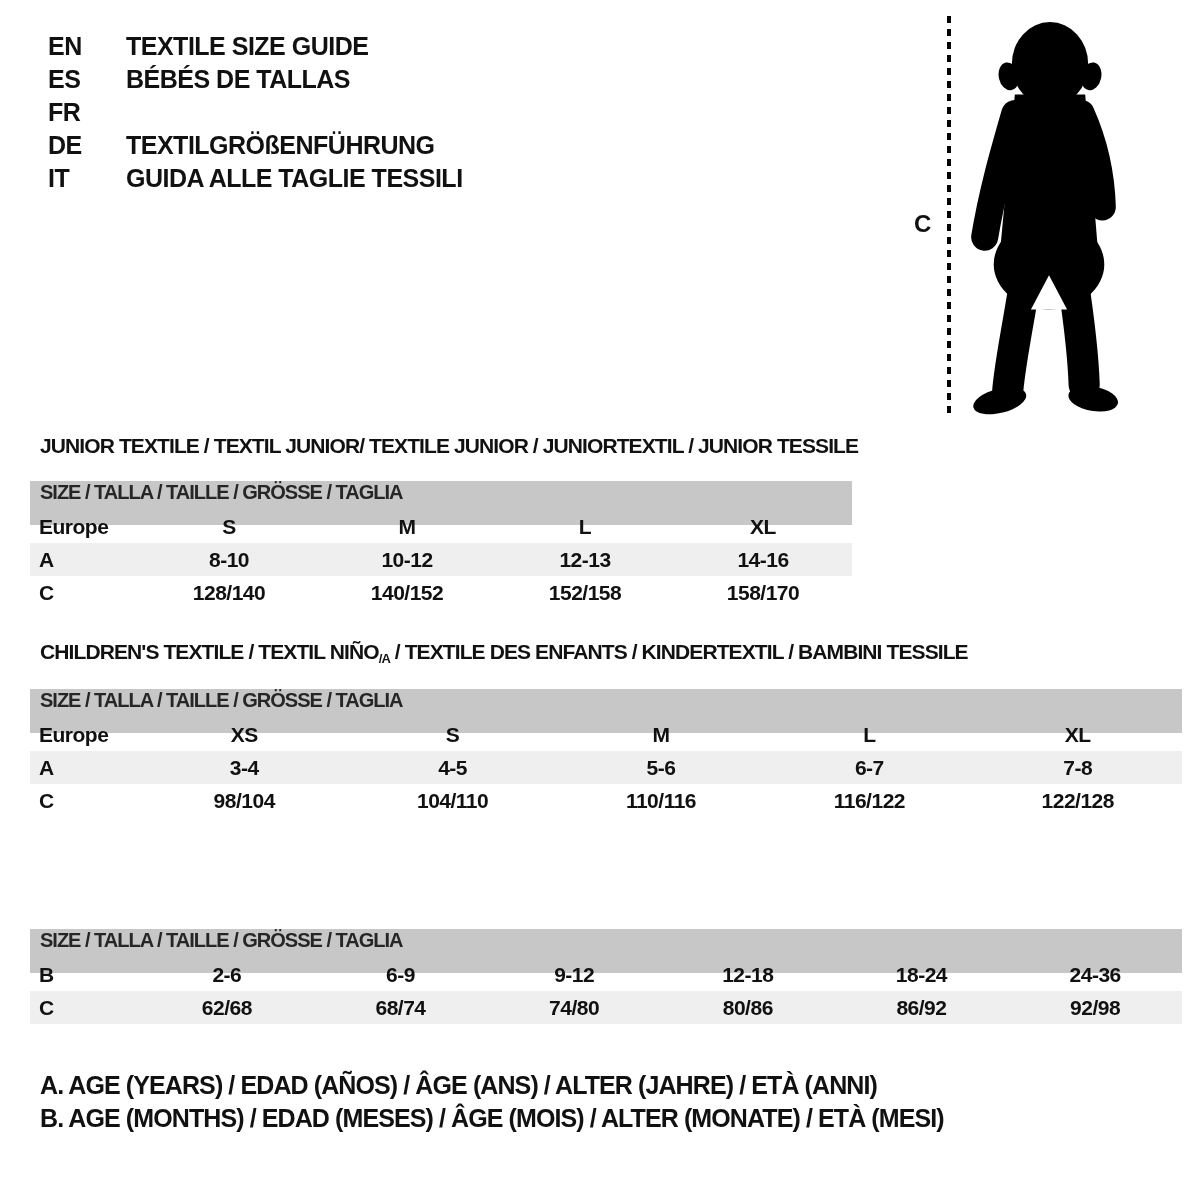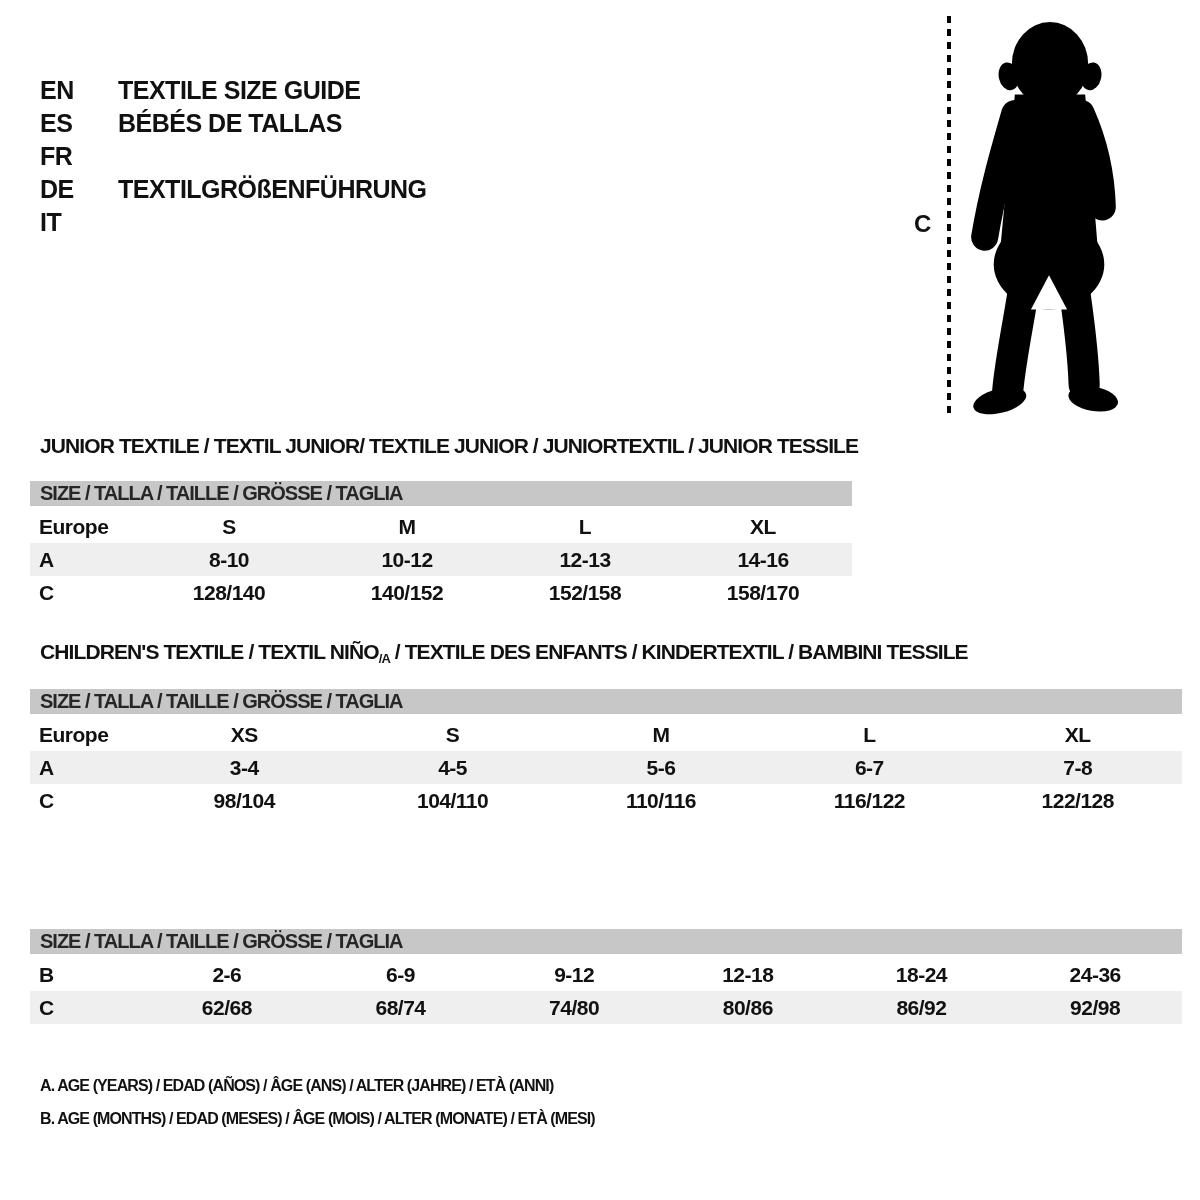--- a/index.html
+++ b/index.html
@@ -2,53 +2,53 @@
 <html style="--bar: #c7c7c7; --row_alt: #efefef; --text: #111111; --silhouette: #000000;"><head>
 <meta charset="utf-8">
 <style>
   html,body { margin:0; padding:0; background:#ffffff; }
   .canvas {
     position:relative; width:1200px; height:1200px; background:#ffffff;
     font-family:"Liberation Sans","DejaVu Sans",sans-serif;
     color:var(--text,#111111); font-weight:700; overflow:hidden;
   }
   
-  .lang-list { position:absolute; left:40px; top:30px;margin-top:44px; }
+  .lang-list { position:absolute; left:48px; top:30px; }
   .lang-row { display:flex; align-items:center; height:33px; font-size:25px; letter-spacing:-0.5px; white-space:nowrap; }
   .lang-code { width:78px; }
   
   .measure-line {
     position:absolute; left:947px; top:16px; width:4px; height:401px;
     background:repeating-linear-gradient(to bottom, var(--silhouette,#000) 0 7px, transparent 7px 13px);
   }
   .c-label { position:absolute; left:914px; top:210px; font-size:24px; }
   .baby-svg { position:absolute; left:950px; top:8px; width:196px; height:412px; }
   .sil { fill:var(--silhouette,#000000); }
   .sil-stroke { fill:none; stroke:var(--silhouette,#000000); stroke-linecap:round; }
   
   .sec-title { position:absolute; left:40px; font-size:21px; letter-spacing:-0.9px; white-space:nowrap; }
   .sub-a { font-size:13px; vertical-align:-4px; }
   
   .size-bar {
-    position:absolute; left:30px; height:25px; background:var(--bar,#c7c7c7);
-    display:flex; align-items:center; padding-left:10px; box-sizing:border-box;
+    position:absolute; left:30px; height:44px; background:var(--bar,#c7c7c7);
+    display:flex; align-items:flex-start; padding-left:10px; box-sizing:border-box;
     font-size:20px; letter-spacing:-1px; color:#262626; white-space:nowrap;
   }
   
   .size-table { position:absolute; left:30px; border-collapse:collapse; table-layout:fixed; }
   .size-table td {
     height:33px; padding:0; text-align:center; vertical-align:middle;
     font-size:21px; letter-spacing:-0.5px; font-weight:700;margin-top:36px;
   }
   .size-table td.lbl { text-align:left; padding-left:9px; }
   .col-lbl { width:110px; }
   .row-alt { background:var(--row_alt,#efefef); }
   
   .legend { position:absolute; left:40px; top:1069px; }
-  .legend-line { height:33px; display:flex; align-items:center; font-size:16px; letter-spacing:-0.9px; white-space:nowrap; }
+  .legend-line { height:33px; display:flex; align-items:center; font-size:25px; letter-spacing:-0.9px; white-space:nowrap; }
 </style>
 </head>
 <body>
 
 <div class="canvas">
 
   <div class="lang-list">
     <div class="lang-row">
       <span class="lang-code">EN</span>
       <span class="lang-title">TEXTILE SIZE GUIDE</span>
@@ -59,20 +59,21 @@
     </div>
     <div class="lang-row">
       <span class="lang-code">FR</span>
     </div>
     <div class="lang-row">
       <span class="lang-code">DE</span>
       <span class="lang-title">TEXTILGRÖßENFÜHRUNG</span>
     </div>
     <div class="lang-row">
       <span class="lang-code">IT</span>
+      <span class="lang-title">GUIDA ALLE TAGLIE TESSILI</span>
     </div>
   </div>
 
   <div class="measure-line"></div>
   <div class="c-label">C</div>
   <svg class="baby-svg" viewBox="0 0 190 410" aria-hidden="true">
     <g class="sil">
       <ellipse cx="97" cy="56" rx="38" ry="42"></ellipse>
       <ellipse cx="56" cy="68" rx="10" ry="14" transform="rotate(-12 56 68)"></ellipse>
       <ellipse cx="138" cy="68" rx="10" ry="14" transform="rotate(12 138 68)"></ellipse>

